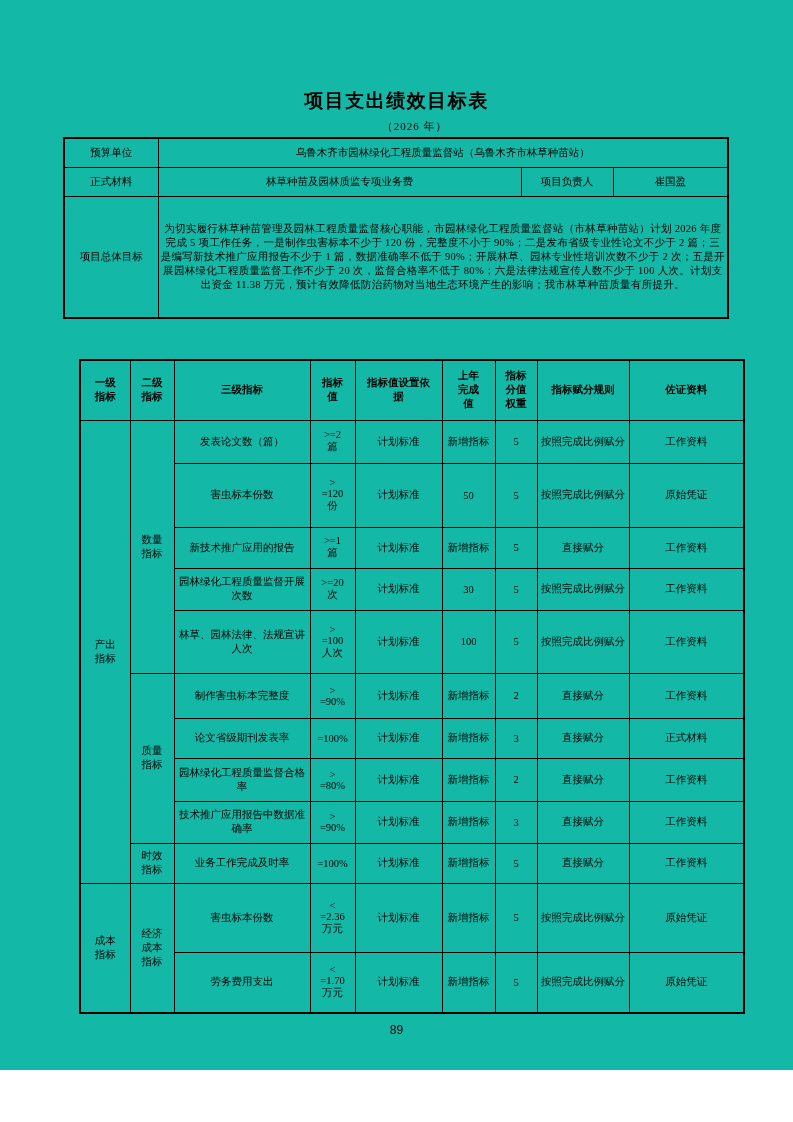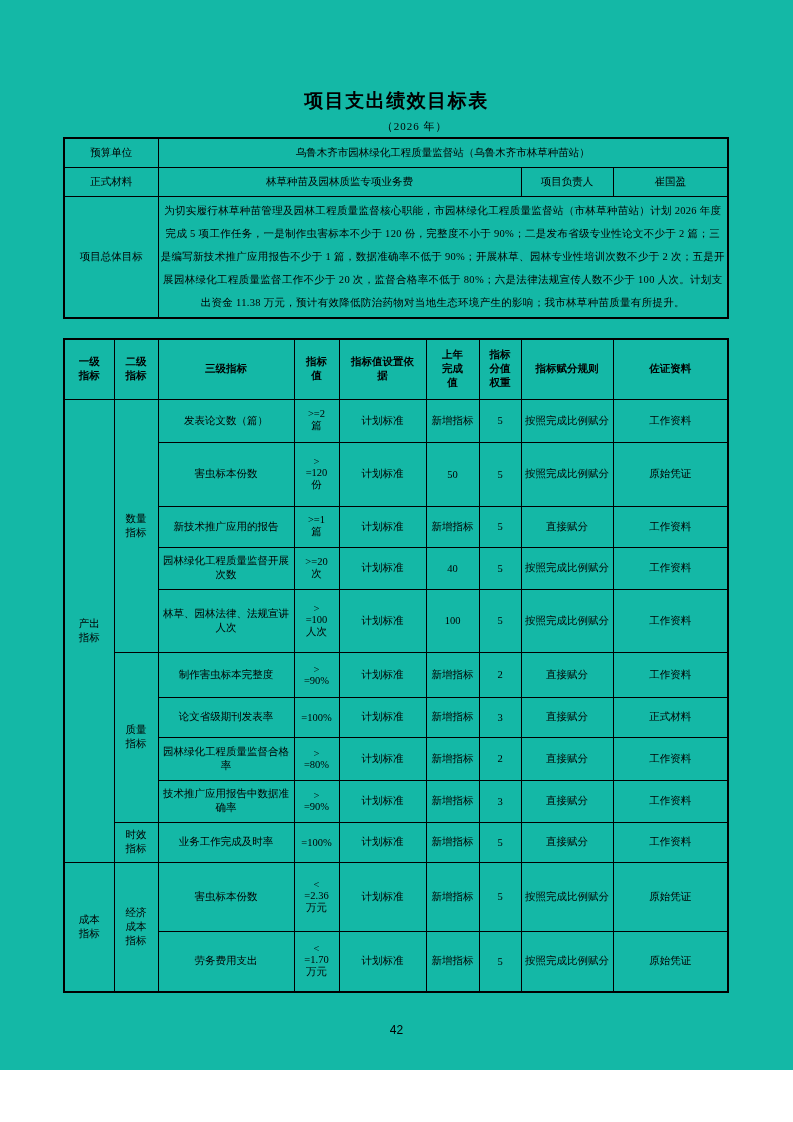--- a/index.html
+++ b/index.html
@@ -24,25 +24,25 @@
   .tbl td,.tbl th{
     border:1px solid #000;
     font-size:10.5px;font-weight:normal;
     text-align:center;vertical-align:middle;
     padding:1px 2px;
     white-space:pre-line;
     overflow:hidden;
   }
   .tbl th{font-weight:bold;}
   .info-tbl{top:137px;padding-left:16px;}
-  .ind-tbl{top:338px;}
+  .ind-tbl{top:359px;margin-left:16px;}
   .lbl{font-weight:bold;font-size:11px;}
   .goal{
     text-align:justify;
-    font-size:11px;line-height:23px;letter-spacing:0.3px;
+    font-size:11px;line-height:14px;letter-spacing:0.3px;
     padding:4px 9px;
     white-space:normal;
     margin-left:44px;
   }
   .name-cell{padding:1px 9px;font-family:Liberation Serif, serif;}
   .rule-cell{padding:1px 7px;}
   .page-num{
     position:absolute;top:1023px;left:0;width:100%;
     text-align:center;font-size:12px;
     font-family:"Liberation Sans","DejaVu Sans",sans-serif;
@@ -150,21 +150,21 @@
       <td>新增指标</td>
       <td>5</td>
       <td class="rule-cell">直接赋分</td>
       <td>工作资料</td>
     </tr>
     <tr style="height:42px">
       <td class="name-cell">园林绿化工程质量监督开展次数</td>
       <td>&gt;=20
 次</td>
       <td>计划标准</td>
-      <td>40</td>
+      <td>30</td>
       <td>5</td>
       <td class="rule-cell">按照完成比例赋分</td>
       <td>工作资料</td>
     </tr>
     <tr style="height:63px">
       <td class="name-cell">林草、园林法律、法规宣讲人次</td>
       <td>&gt;
 =100
 人次</td>
       <td>计划标准</td>
@@ -248,15 +248,15 @@
 万元</td>
       <td>计划标准</td>
       <td>新增指标</td>
       <td>5</td>
       <td class="rule-cell">按照完成比例赋分</td>
       <td>原始凭证</td>
     </tr>
   </tbody>
     </table>
 
-  <div class="page-num">42</div>
+  <div class="page-num">89</div>
 
 </div>
 
 </body></html>

